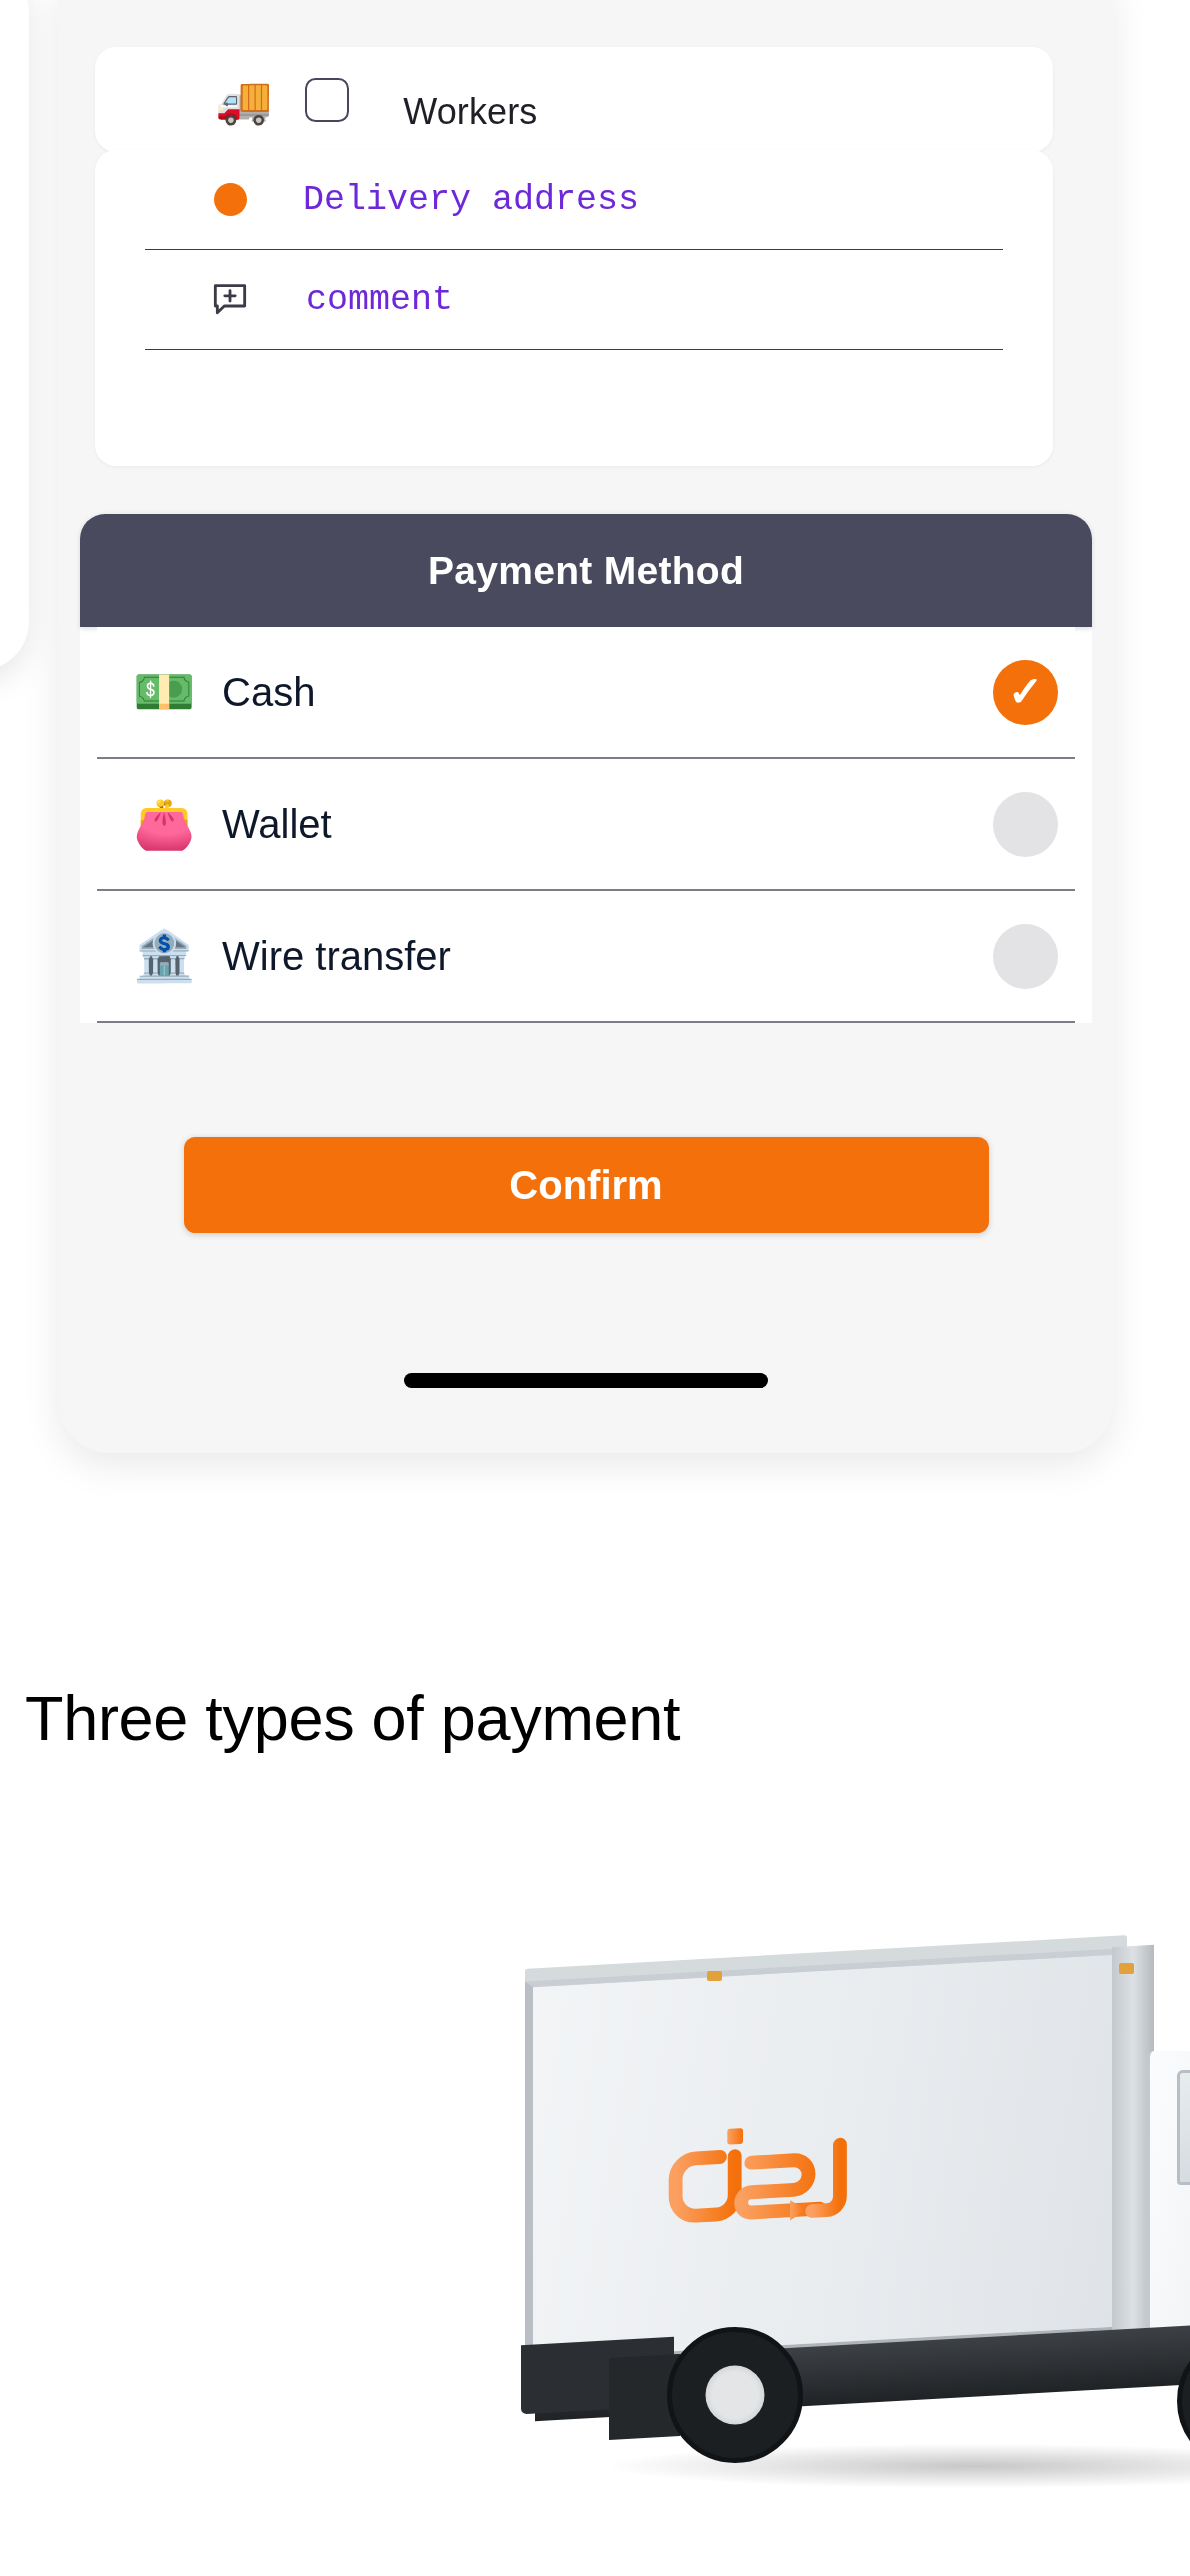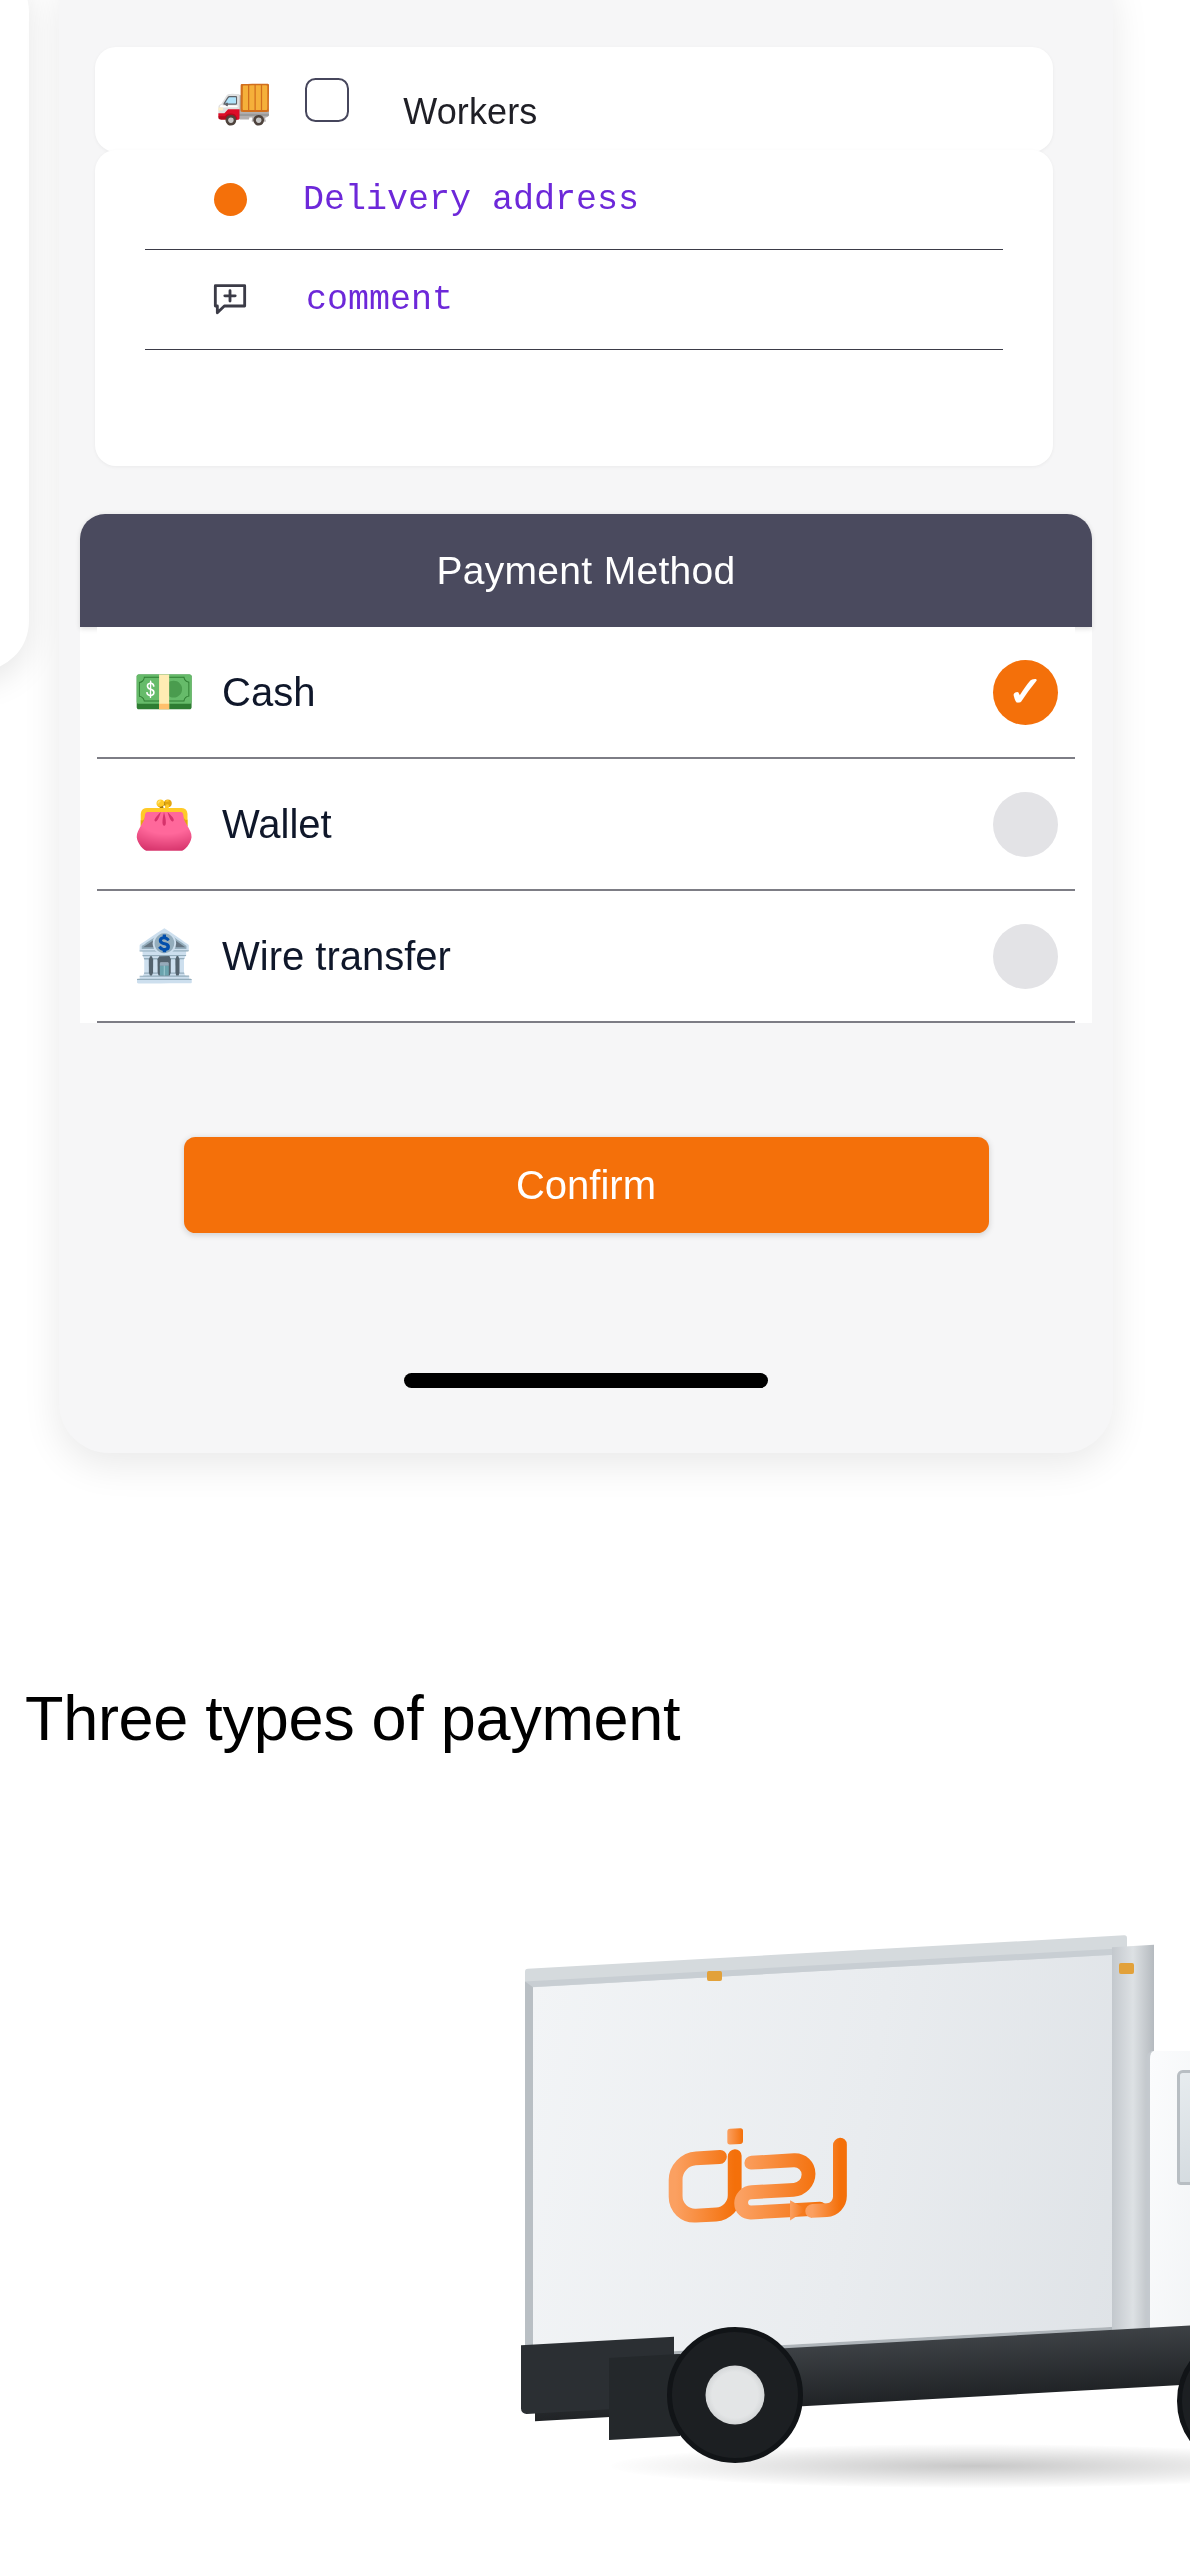--- a/index.html
+++ b/index.html
@@ -96,21 +96,21 @@
     overflow:visible;
   }
   .payment-header {
     height:113px;
     background:#4a4a5e;
     border-radius:25px 25px 0 0;
     display:flex; align-items:center; justify-content:center;
     box-shadow:0 1.9px 5.8px rgba(0,0,0,0.12);
   }
   .payment-header span {
-    color:#ffffff; font-size:39px; font-weight:normal; letter-spacing:0.3px;text-align:center;
+    color:#ffffff; font-size:39px; font-weight:bold; letter-spacing:0.3px;text-align:center;
   }
   .pay-row {
     height:132px;
     display:flex; align-items:center;
     padding:0 17px 0 31px;
     border-bottom:2.9px solid #7d7d85;
     margin:0 17px;
     background:#fff;
   }
   .pay-emoji { font-size:50px; line-height:1; width:73px; text-align:center; flex:none; }
@@ -127,21 +127,21 @@
 
   
   .confirm-wrap {
     position:absolute; left:21px; top:1179px; width:1012px;
     display:flex; justify-content:center;
   }
   .confirm-btn {
     width:805px; height:96px;
     background:#f4700a;
     border:none; border-radius:11.5px;
-    color:#ffffff; font-size:40px; font-weight:normal;
+    color:#ffffff; font-size:40px; font-weight:bold;
     font-family:"Liberation Sans", sans-serif;
     box-shadow:0 1.9px 6.7px rgba(0,0,0,0.16);
     cursor:pointer;
   }
 
   .home-indicator {
     position:absolute; left:50%; top:1415px;
     transform:translateX(-50%);
     width:364px; height:15.3px;
     background:#000000; border-radius:9.6px;

